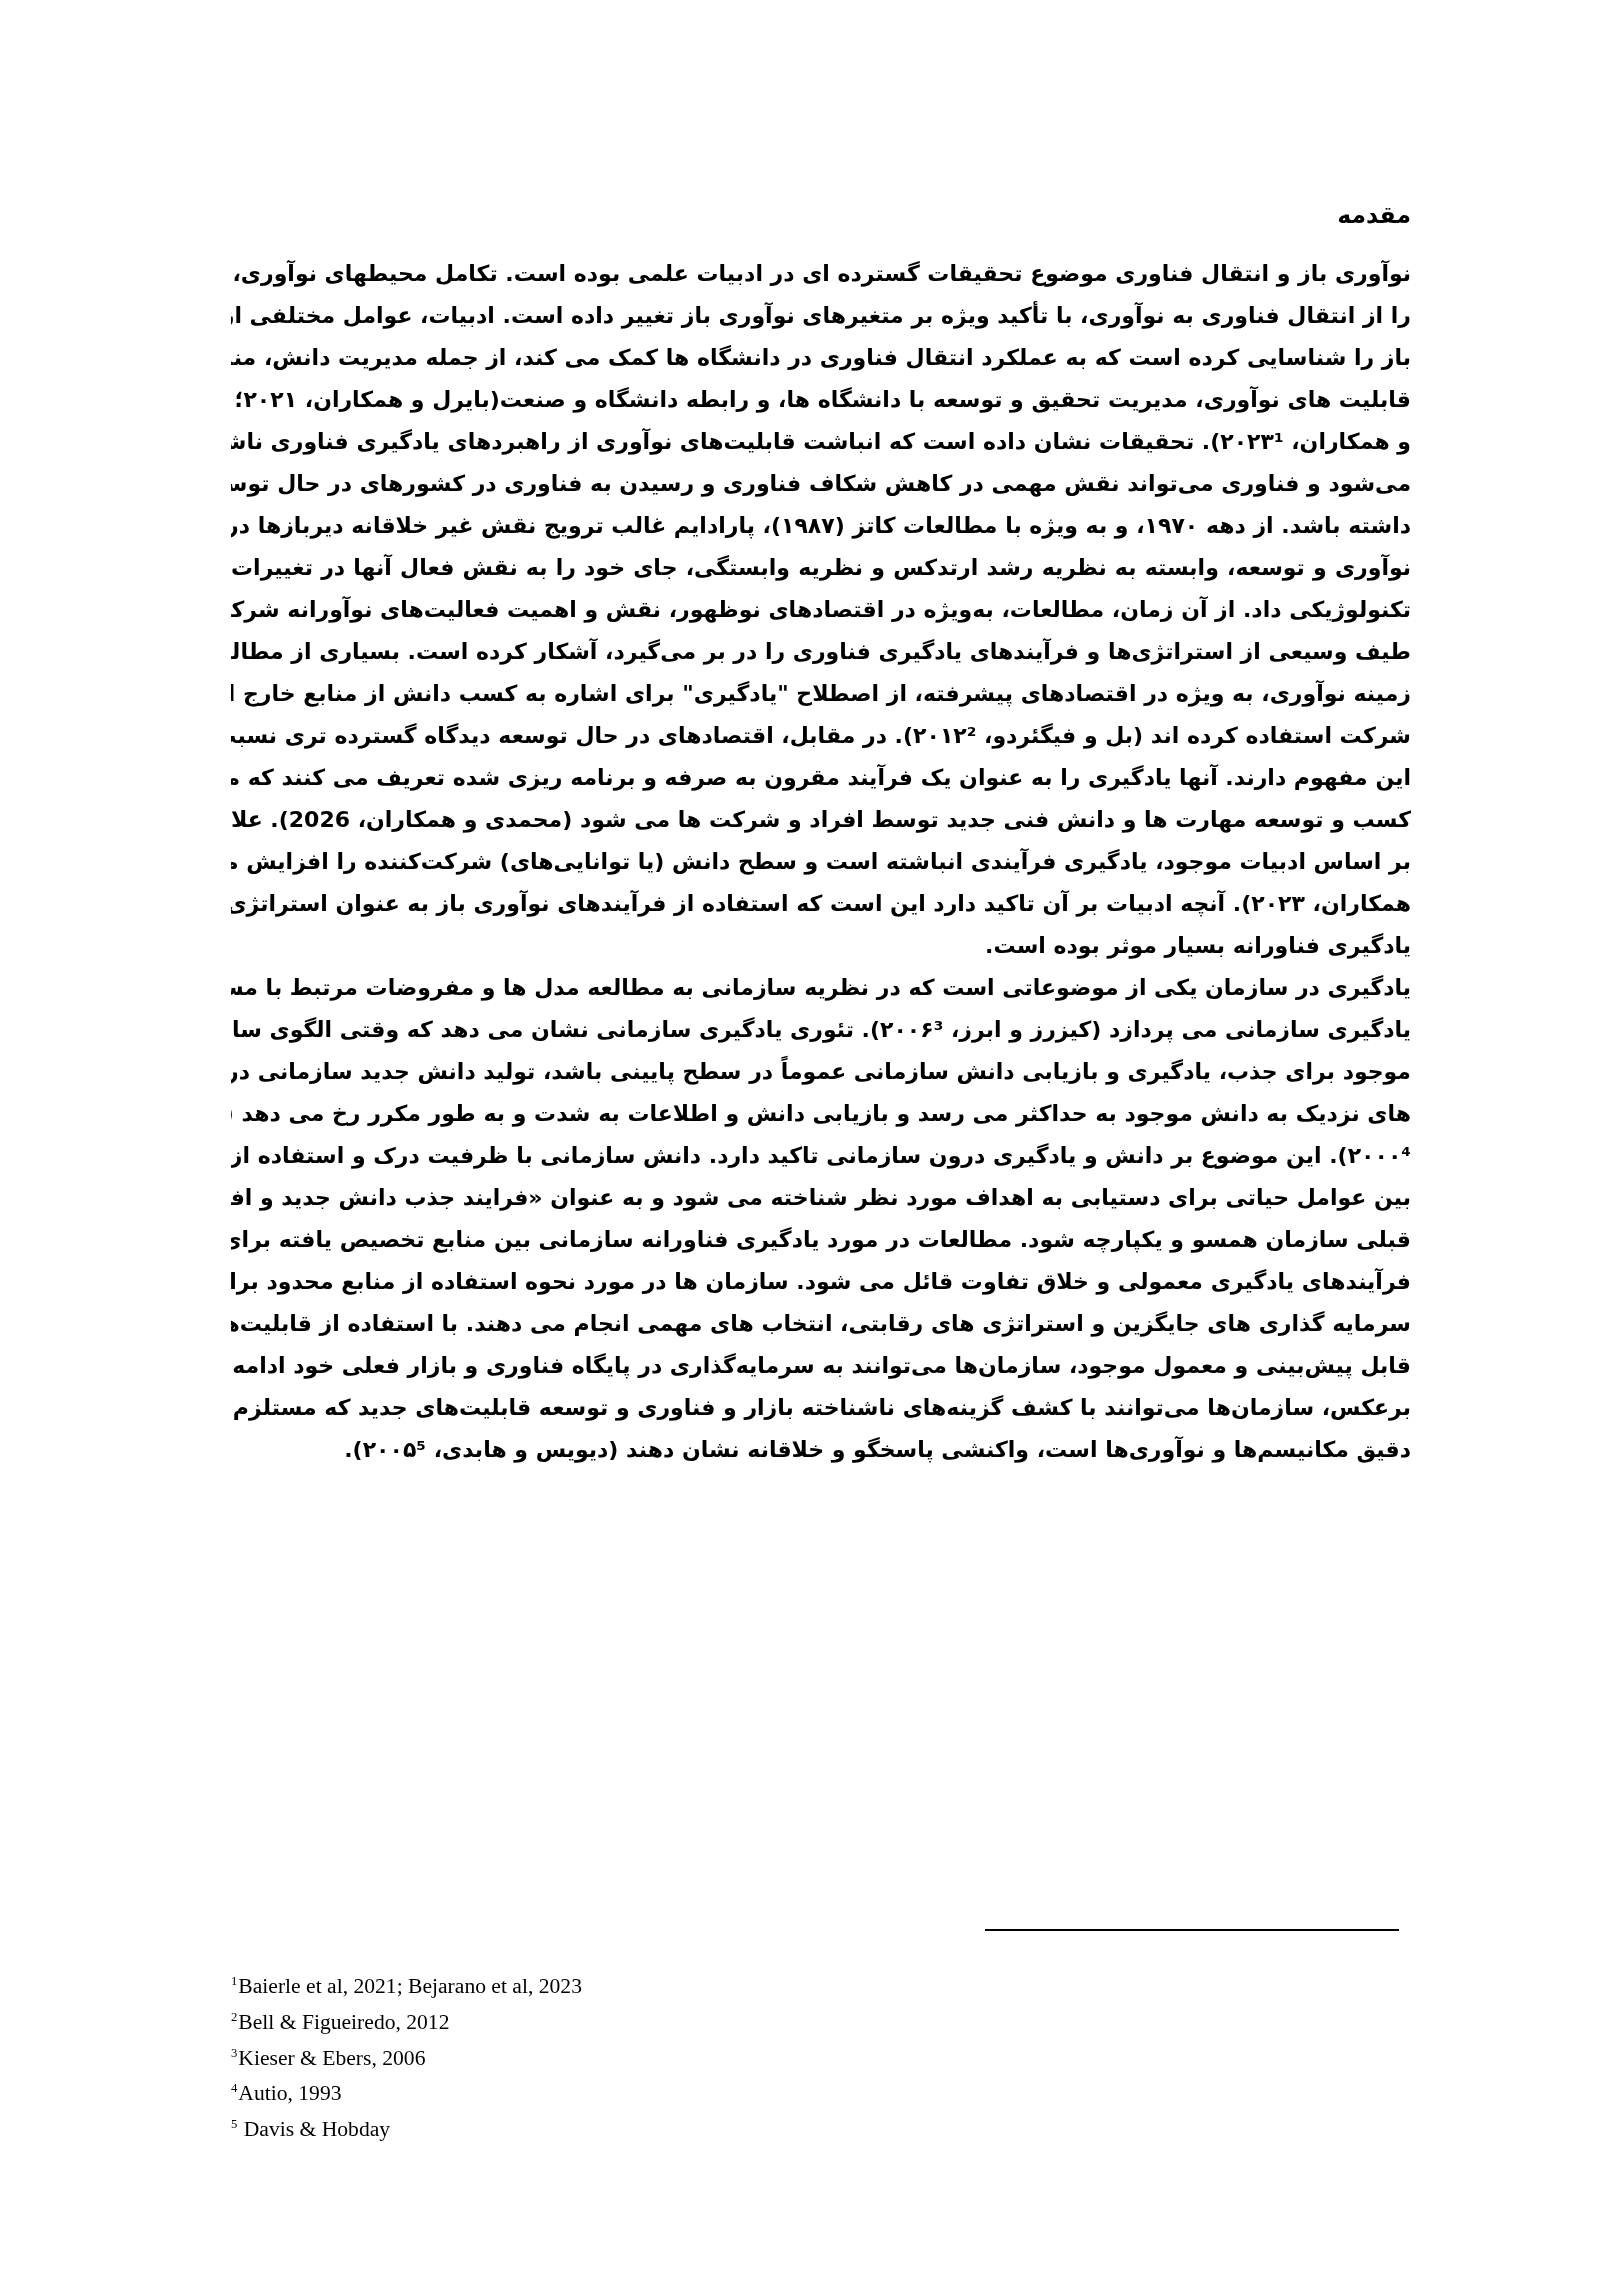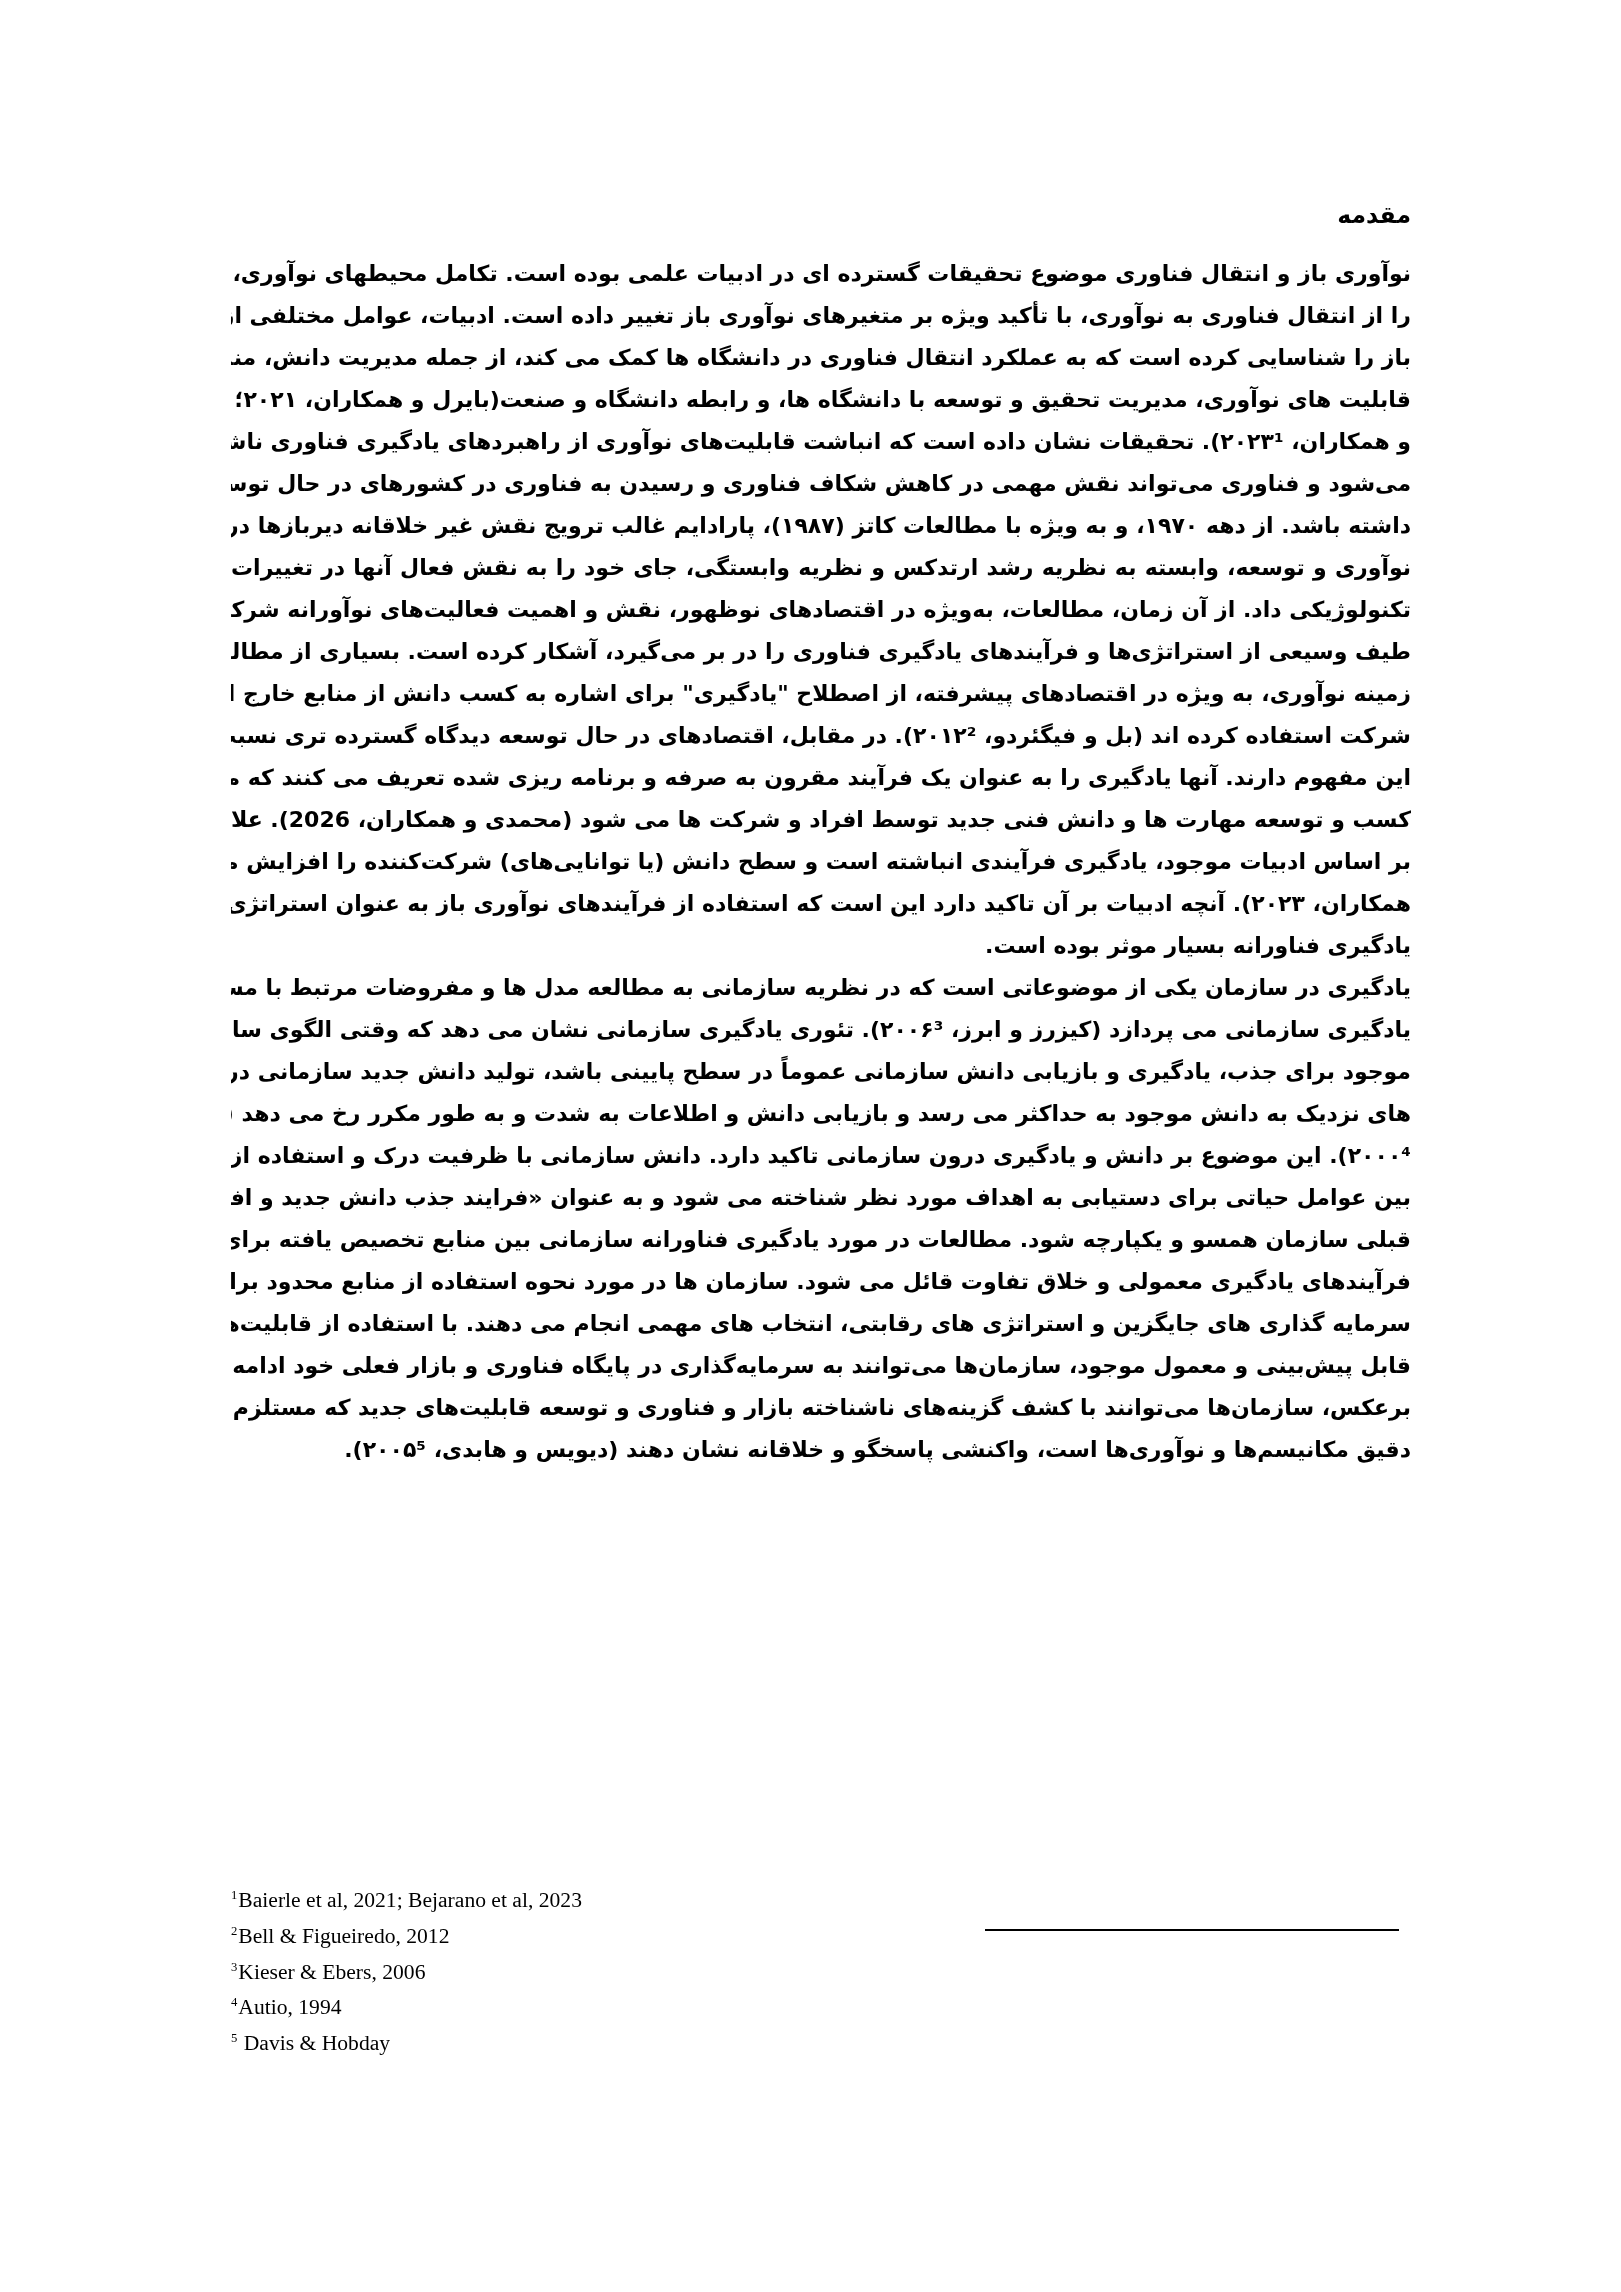--- a/index.html
+++ b/index.html
@@ -17,21 +17,21 @@
       letter-spacing: -0.3px;
     }
     .body-text p { margin: 0; text-align: justify; }
     .body-text p .ln { display: block; text-align: justify; text-align-last: justify; white-space: nowrap; overflow: hidden; font-weight: bold; }
     .body-text p .ln.last { text-align-last: right; }
     .separator {
       position: absolute; left: 985px; top: 1929px; width: 414px; height: 0;
       border-top: 2px solid #000;
     }
     .footnotes {
-      position: absolute; left: 231px; top: 1880px;
+      position: absolute; left: 231px; top: 1966px;
       direction: ltr; text-align: left;
       font-family: "Liberation Serif", serif; font-size: 21.6px; line-height: 31px;
     }
     .footnote { white-space: nowrap; }
     .footnote sup { font-size: 12.7px; vertical-align: 7.8px; margin-right: 1px; }
   </style>
 </head>
 <body>
 
 <div class="page">
@@ -72,17 +72,17 @@
         <span class="ln last">دقیق مکانیسم‌ها و نوآوری‌ها است، واکنشی پاسخگو و خلاقانه نشان دهند (دیویس و هابدی، ۲۰۰۵⁵).</span>
       </p>
   </div>
 
   <div class="separator"></div>
 
   <div class="footnotes">
     <div class="footnote"><sup>1</sup><span>Baierle et al, 2021; Bejarano et al, 2023</span></div>
     <div class="footnote"><sup>2</sup><span>Bell &amp; Figueiredo, 2012</span></div>
     <div class="footnote"><sup>3</sup><span>Kieser &amp; Ebers, 2006</span></div>
-    <div class="footnote"><sup>4</sup><span>Autio, 1994</span></div>
+    <div class="footnote"><sup>4</sup><span>Autio, 1993</span></div>
     <div class="footnote"><sup>5</sup><span> Davis &amp; Hobday</span></div>
   </div>
 </div>
 
 
 </body></html>

